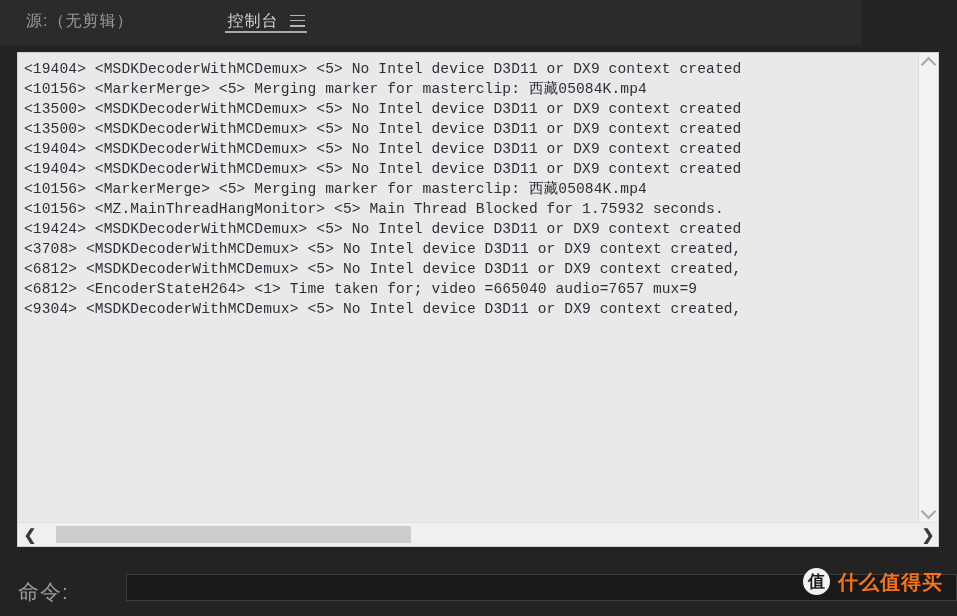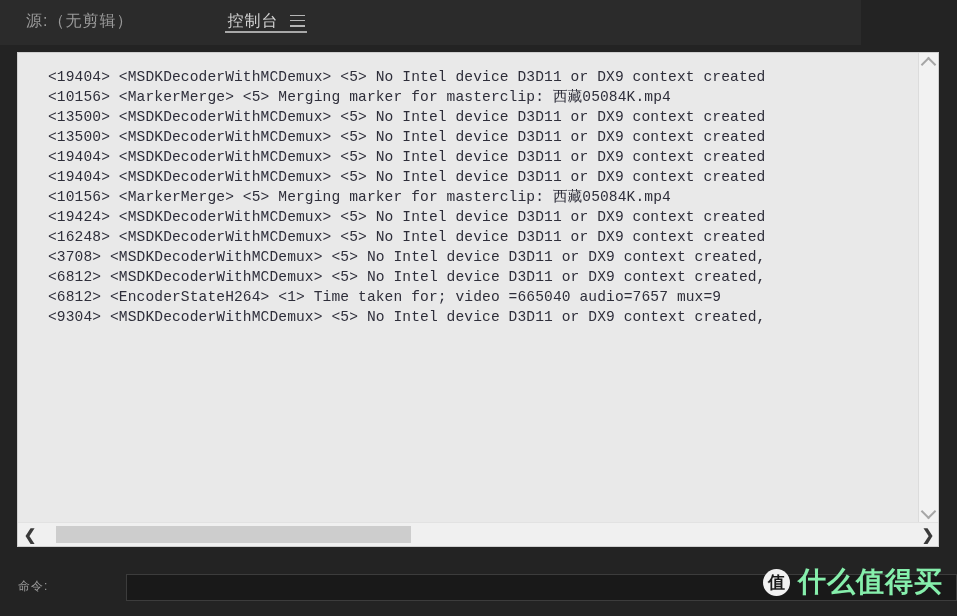--- a/index.html
+++ b/index.html
@@ -79,27 +79,26 @@
     top: 52px;
     width: 922px;
     height: 495px;
     background: #e9e9e9;
     border: 1px solid #cfcfcf;
     box-sizing: border-box;
     overflow: hidden;
   }
   .log-area {
     position: absolute;
-    left: 0; top: 8px;
+    left: 0; top: 0;
     width: 900px;
     height: 470px;
     overflow: hidden;
     padding: 6px 0 0 6px;
     box-sizing: border-box;
-    margin-left: 24px;
   }
   .log-line {
     font-family: "Liberation Mono", "DejaVu Sans Mono", monospace;
     font-size: 14.6px;
     line-height: 20px;
     color: #2e2e3a;
     white-space: pre;
     letter-spacing: 0.1px;
   }
 
@@ -173,21 +172,21 @@
     top: 570px;
     width: 957px;
     height: 46px;
     display: flex;
     align-items: center;
   }
   .command-label {
     position: absolute;
     left: 18px;
     top: 8px;
-    font-size: 12px;
+    font-size: 21px;
     color: #9a9a9a;
     letter-spacing: 1px;
   }
   .command-input {
     position: absolute;
     left: 126px;
     top: 4px;
     width: 831px;
     height: 27px;
     background: #191919;
@@ -217,22 +216,22 @@
     background: #f2f2f2;
     color: #1a1a1a;
     display: flex;
     align-items: center;
     justify-content: center;
     font-size: 17px;
     font-weight: bold;
     line-height: 1;
   }
   .wm-text {
-    font-size: 28px;
-    color: #86efac;
+    font-size: 20px;
+    color: #f97316;
     letter-spacing: 1px;
     font-weight: bold;
     line-height: 1;
   }
 </style>
 </head>
 <body>
 
 <div class="tabbar">
   <div class="tab inactive">
@@ -252,22 +251,22 @@
 <div class="console-panel">
 
   <div class="log-area">
     <div class="log-line">&lt;19404&gt; &lt;MSDKDecoderWithMCDemux&gt; &lt;5&gt; No Intel device D3D11 or DX9 context created</div>
     <div class="log-line">&lt;10156&gt; &lt;MarkerMerge&gt; &lt;5&gt; Merging marker for masterclip: 西藏05084K.mp4</div>
     <div class="log-line">&lt;13500&gt; &lt;MSDKDecoderWithMCDemux&gt; &lt;5&gt; No Intel device D3D11 or DX9 context created</div>
     <div class="log-line">&lt;13500&gt; &lt;MSDKDecoderWithMCDemux&gt; &lt;5&gt; No Intel device D3D11 or DX9 context created</div>
     <div class="log-line">&lt;19404&gt; &lt;MSDKDecoderWithMCDemux&gt; &lt;5&gt; No Intel device D3D11 or DX9 context created</div>
     <div class="log-line">&lt;19404&gt; &lt;MSDKDecoderWithMCDemux&gt; &lt;5&gt; No Intel device D3D11 or DX9 context created</div>
     <div class="log-line">&lt;10156&gt; &lt;MarkerMerge&gt; &lt;5&gt; Merging marker for masterclip: 西藏05084K.mp4</div>
+    <div class="log-line">&lt;10156&gt; &lt;MZ.MainThreadHangMonitor&gt; &lt;5&gt; Main Thread Blocked for 1.75932 seconds.</div>
     <div class="log-line">&lt;19424&gt; &lt;MSDKDecoderWithMCDemux&gt; &lt;5&gt; No Intel device D3D11 or DX9 context created</div>
-    <div class="log-line">&lt;16248&gt; &lt;MSDKDecoderWithMCDemux&gt; &lt;5&gt; No Intel device D3D11 or DX9 context created</div>
     <div class="log-line">&lt;3708&gt; &lt;MSDKDecoderWithMCDemux&gt; &lt;5&gt; No Intel device D3D11 or DX9 context created,</div>
     <div class="log-line">&lt;6812&gt; &lt;MSDKDecoderWithMCDemux&gt; &lt;5&gt; No Intel device D3D11 or DX9 context created,</div>
     <div class="log-line">&lt;6812&gt; &lt;EncoderStateH264&gt; &lt;1&gt; Time taken for; video =665040 audio=7657 mux=9</div>
     <div class="log-line">&lt;9304&gt; &lt;MSDKDecoderWithMCDemux&gt; &lt;5&gt; No Intel device D3D11 or DX9 context created,</div>
   </div>
 
   <div class="vscroll">
     <div class="arrow top">
       <span class="chev up"></span>
     </div>

